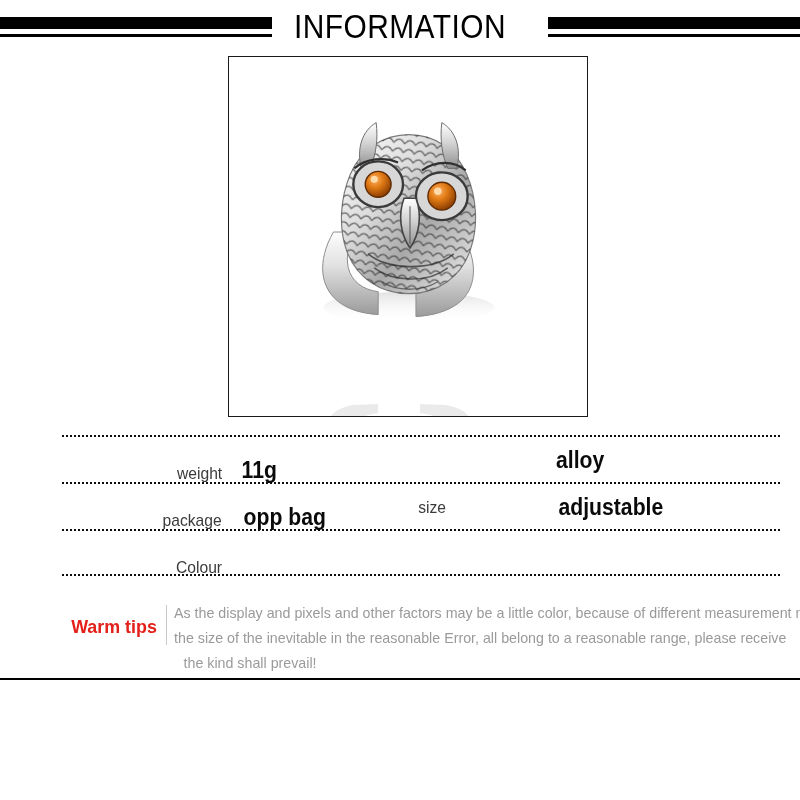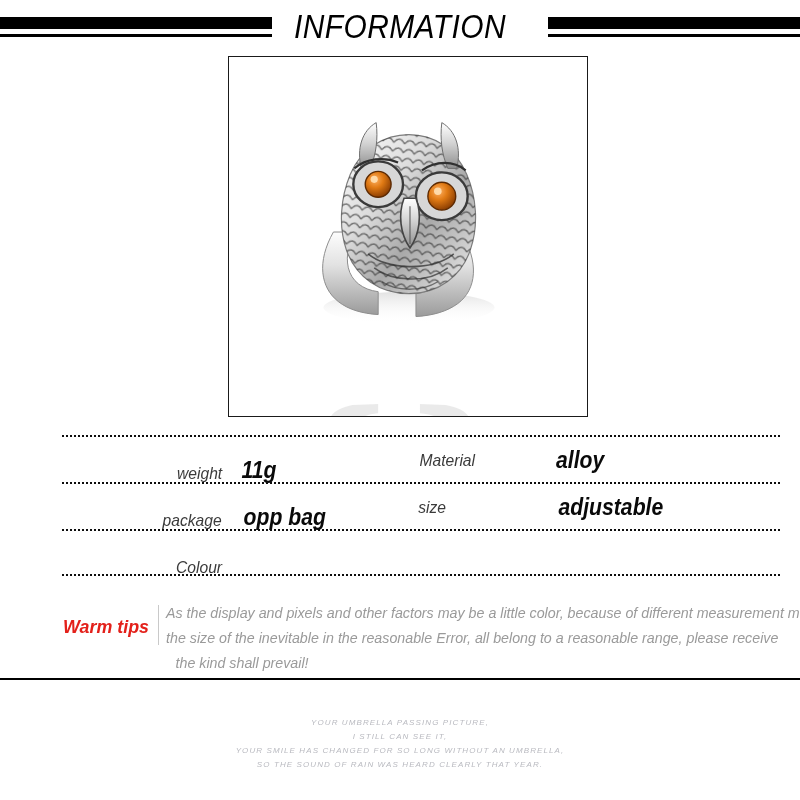--- a/index.html
+++ b/index.html
@@ -12,21 +12,20 @@
     height: 800px;
     overflow: hidden;
     font-family: "Liberation Sans", sans-serif;
     -webkit-font-smoothing: antialiased;
   }
   .page {
     position: relative;
     width: 800px;
     height: 594px;
     background: #ffffff;
-    font-style: italic;
   }
 
   
   .header {
     position: absolute;
     left: 0;
     top: 0;
     width: 800px;
     height: 56px;
   }
@@ -122,21 +121,21 @@
     transform: scaleX(0.92);
   }
   .cell-l-lbl { left: 0;    width: 162px; justify-content: flex-end; align-items: flex-end; }
   .cell-l-val { left: 178px; align-items: flex-end; }
   .cell-r-lbl { left: 355px; width: 112px; justify-content: flex-start; }
   .cell-r-val { left: 492px; }
 
   
   .tips {
     position: absolute;
-    left: 54px;
+    left: 62px;
     top: 600px;
     width: 738px;
     height: 70px;
   }
   .tips-label {
     position: absolute;
     left: 3px;
     top: 16px;
     width: 98px;
     text-align: center;
@@ -288,23 +287,20 @@
 
   <div class="spec-table">
 
     <div class="spec-row">
       <div class="cell cell-l-lbl">
         <span class="lbl">weight</span>
       </div>
       <div class="cell cell-l-val">
         <span class="val">11g</span>
       </div>
-      <div class="cell cell-r-lbl">
-        <span class="lbl">Material</span>
-      </div>
       <div class="cell cell-r-val">
         <span class="val">alloy</span>
       </div>
     </div>
 
     <div class="spec-row">
       <div class="cell cell-l-lbl">
         <span class="lbl">package</span>
       </div>
       <div class="cell cell-l-val">
@@ -336,20 +332,14 @@
     <div class="tips-label">Warm tips</div>
     <div class="tips-divider"></div>
     <div class="tips-body">
       <div class="tips-line">As the display and pixels and other factors may be a little color, because of different measurement methods</div>
       <div class="tips-line">the size of the inevitable in the reasonable Error, all belong to a reasonable range, please receive</div>
       <div class="tips-line indent">the kind shall prevail!</div>
     </div>
   </div>
 
   <div class="footer-rule"></div>
-  <div class="footer-poem">
-    <div class="poem-line">Your umbrella passing picture,</div>
-    <div class="poem-line">I still can see it,</div>
-    <div class="poem-line">Your smile has changed for so long without an umbrella,</div>
-    <div class="poem-line">So the sound of rain was heard clearly that year.</div>
-  </div>
 
 </div>
 
 </body></html>

